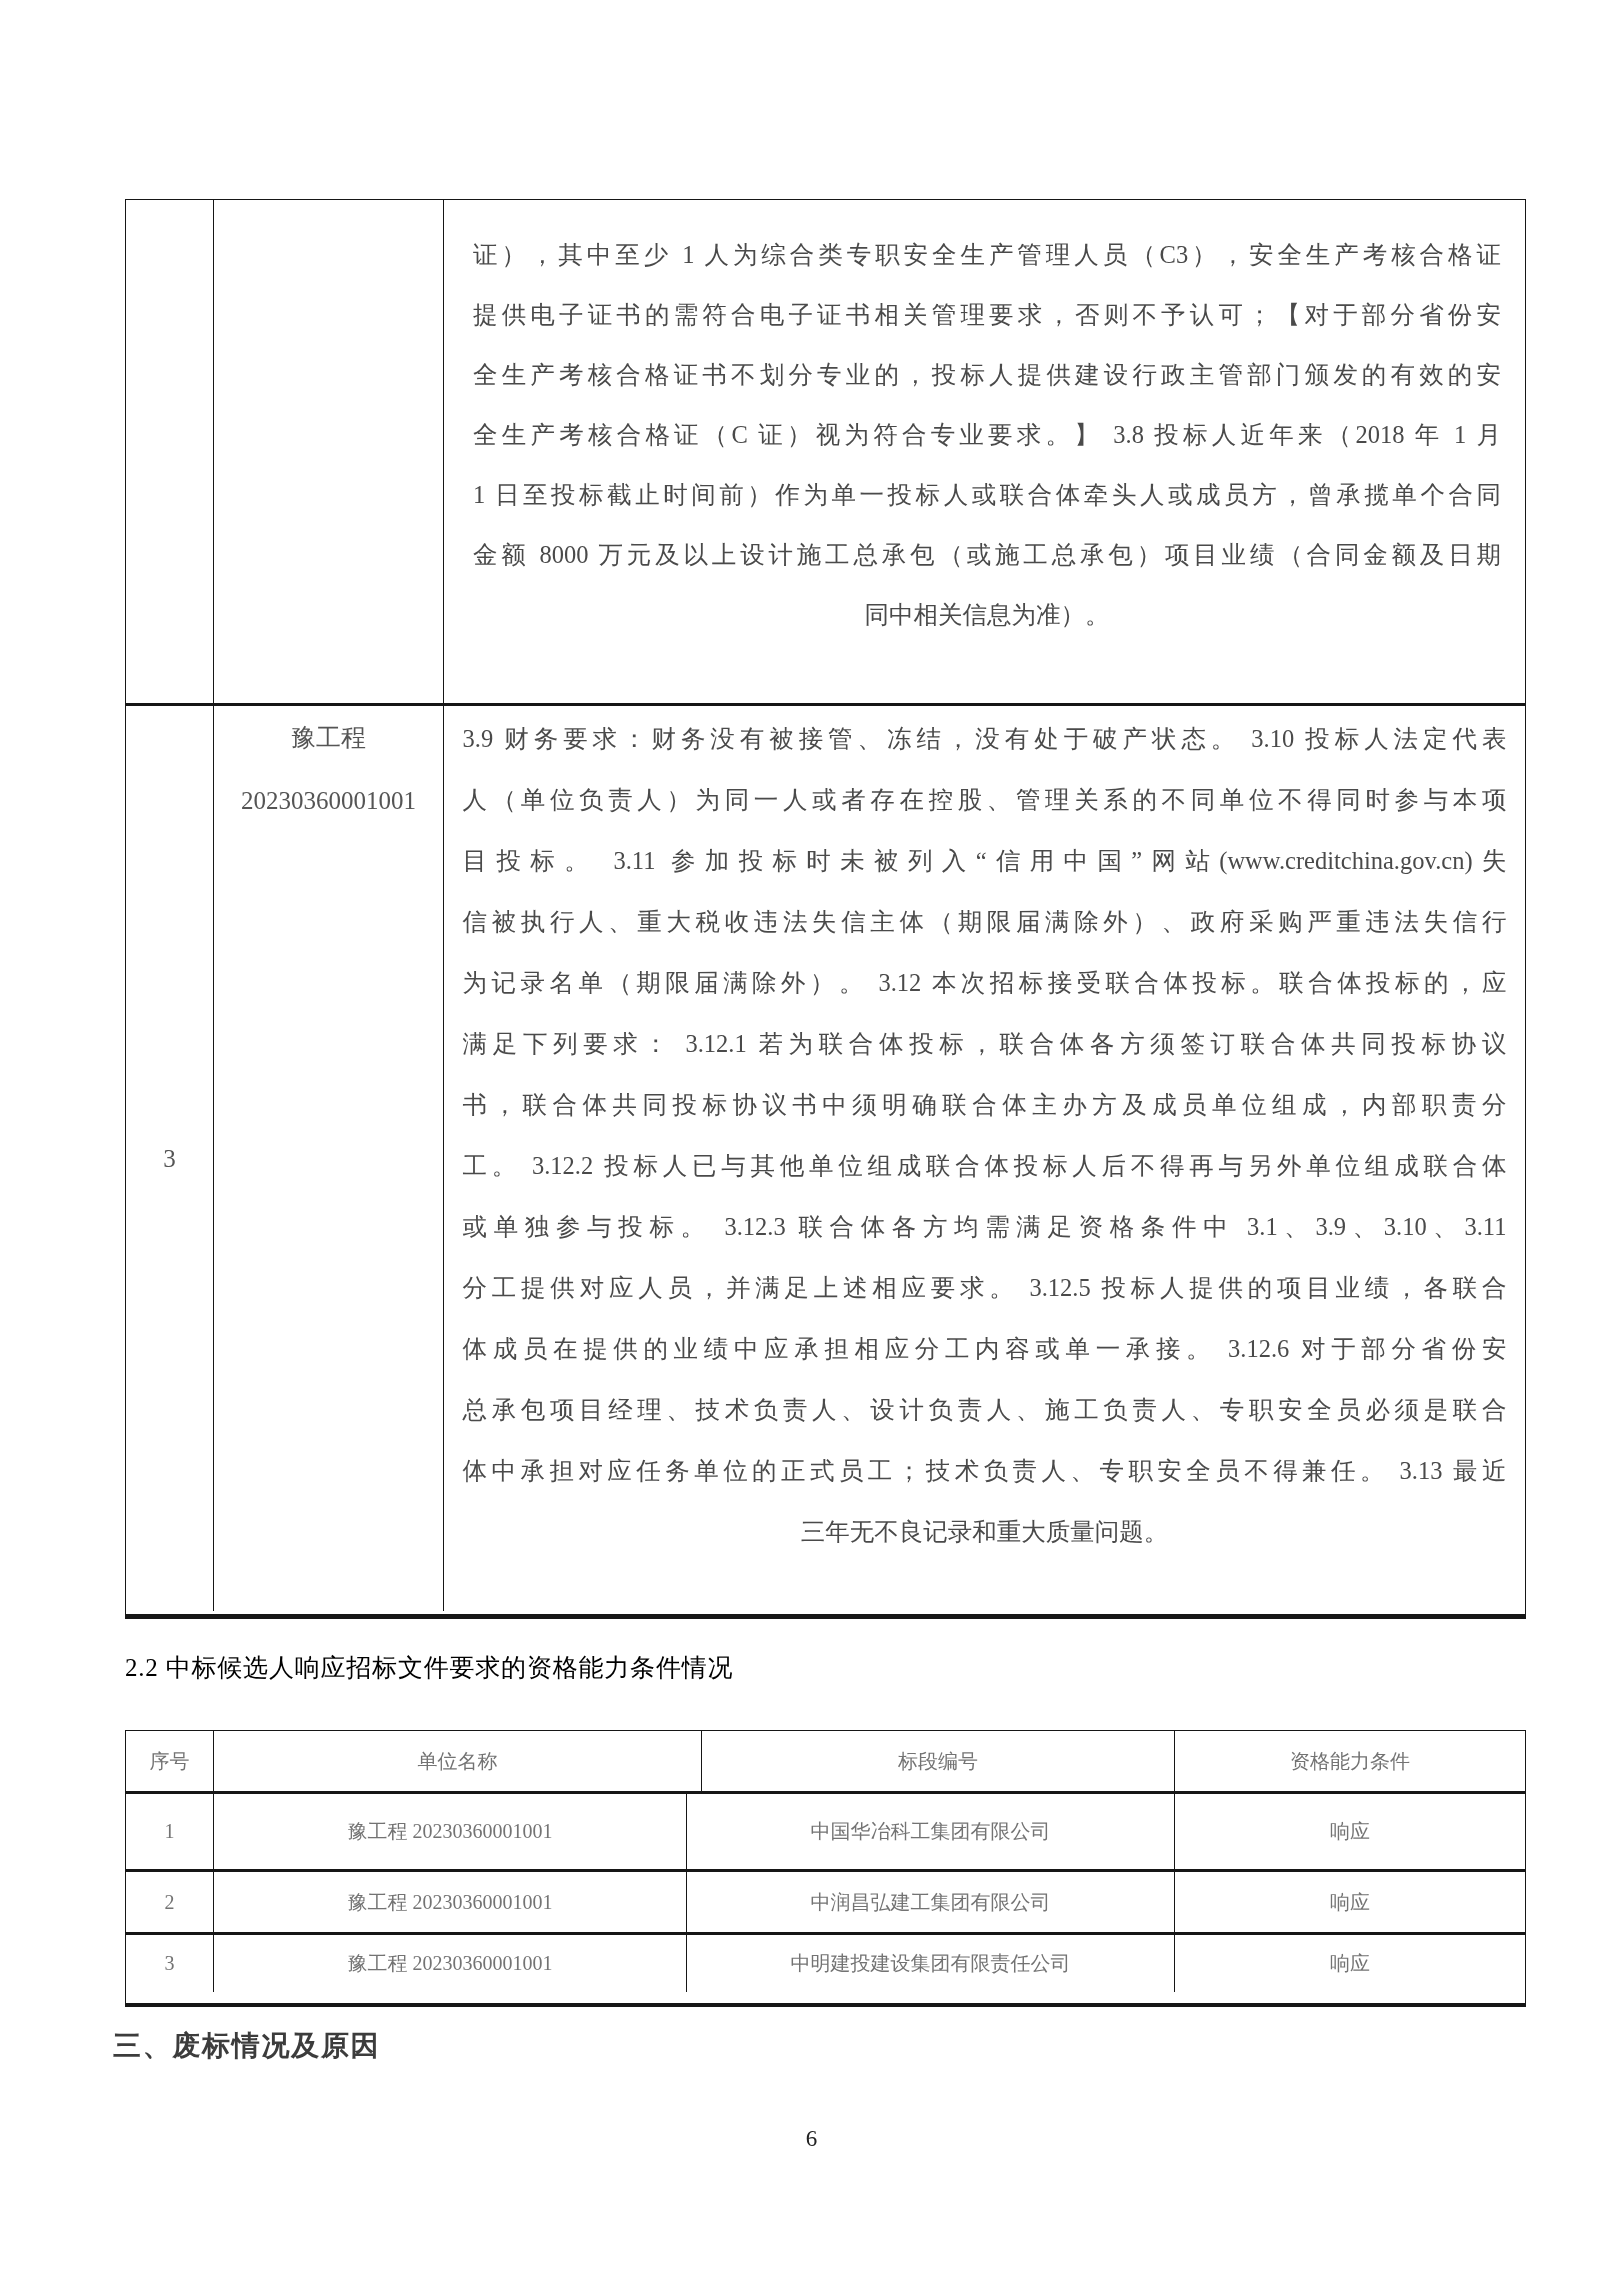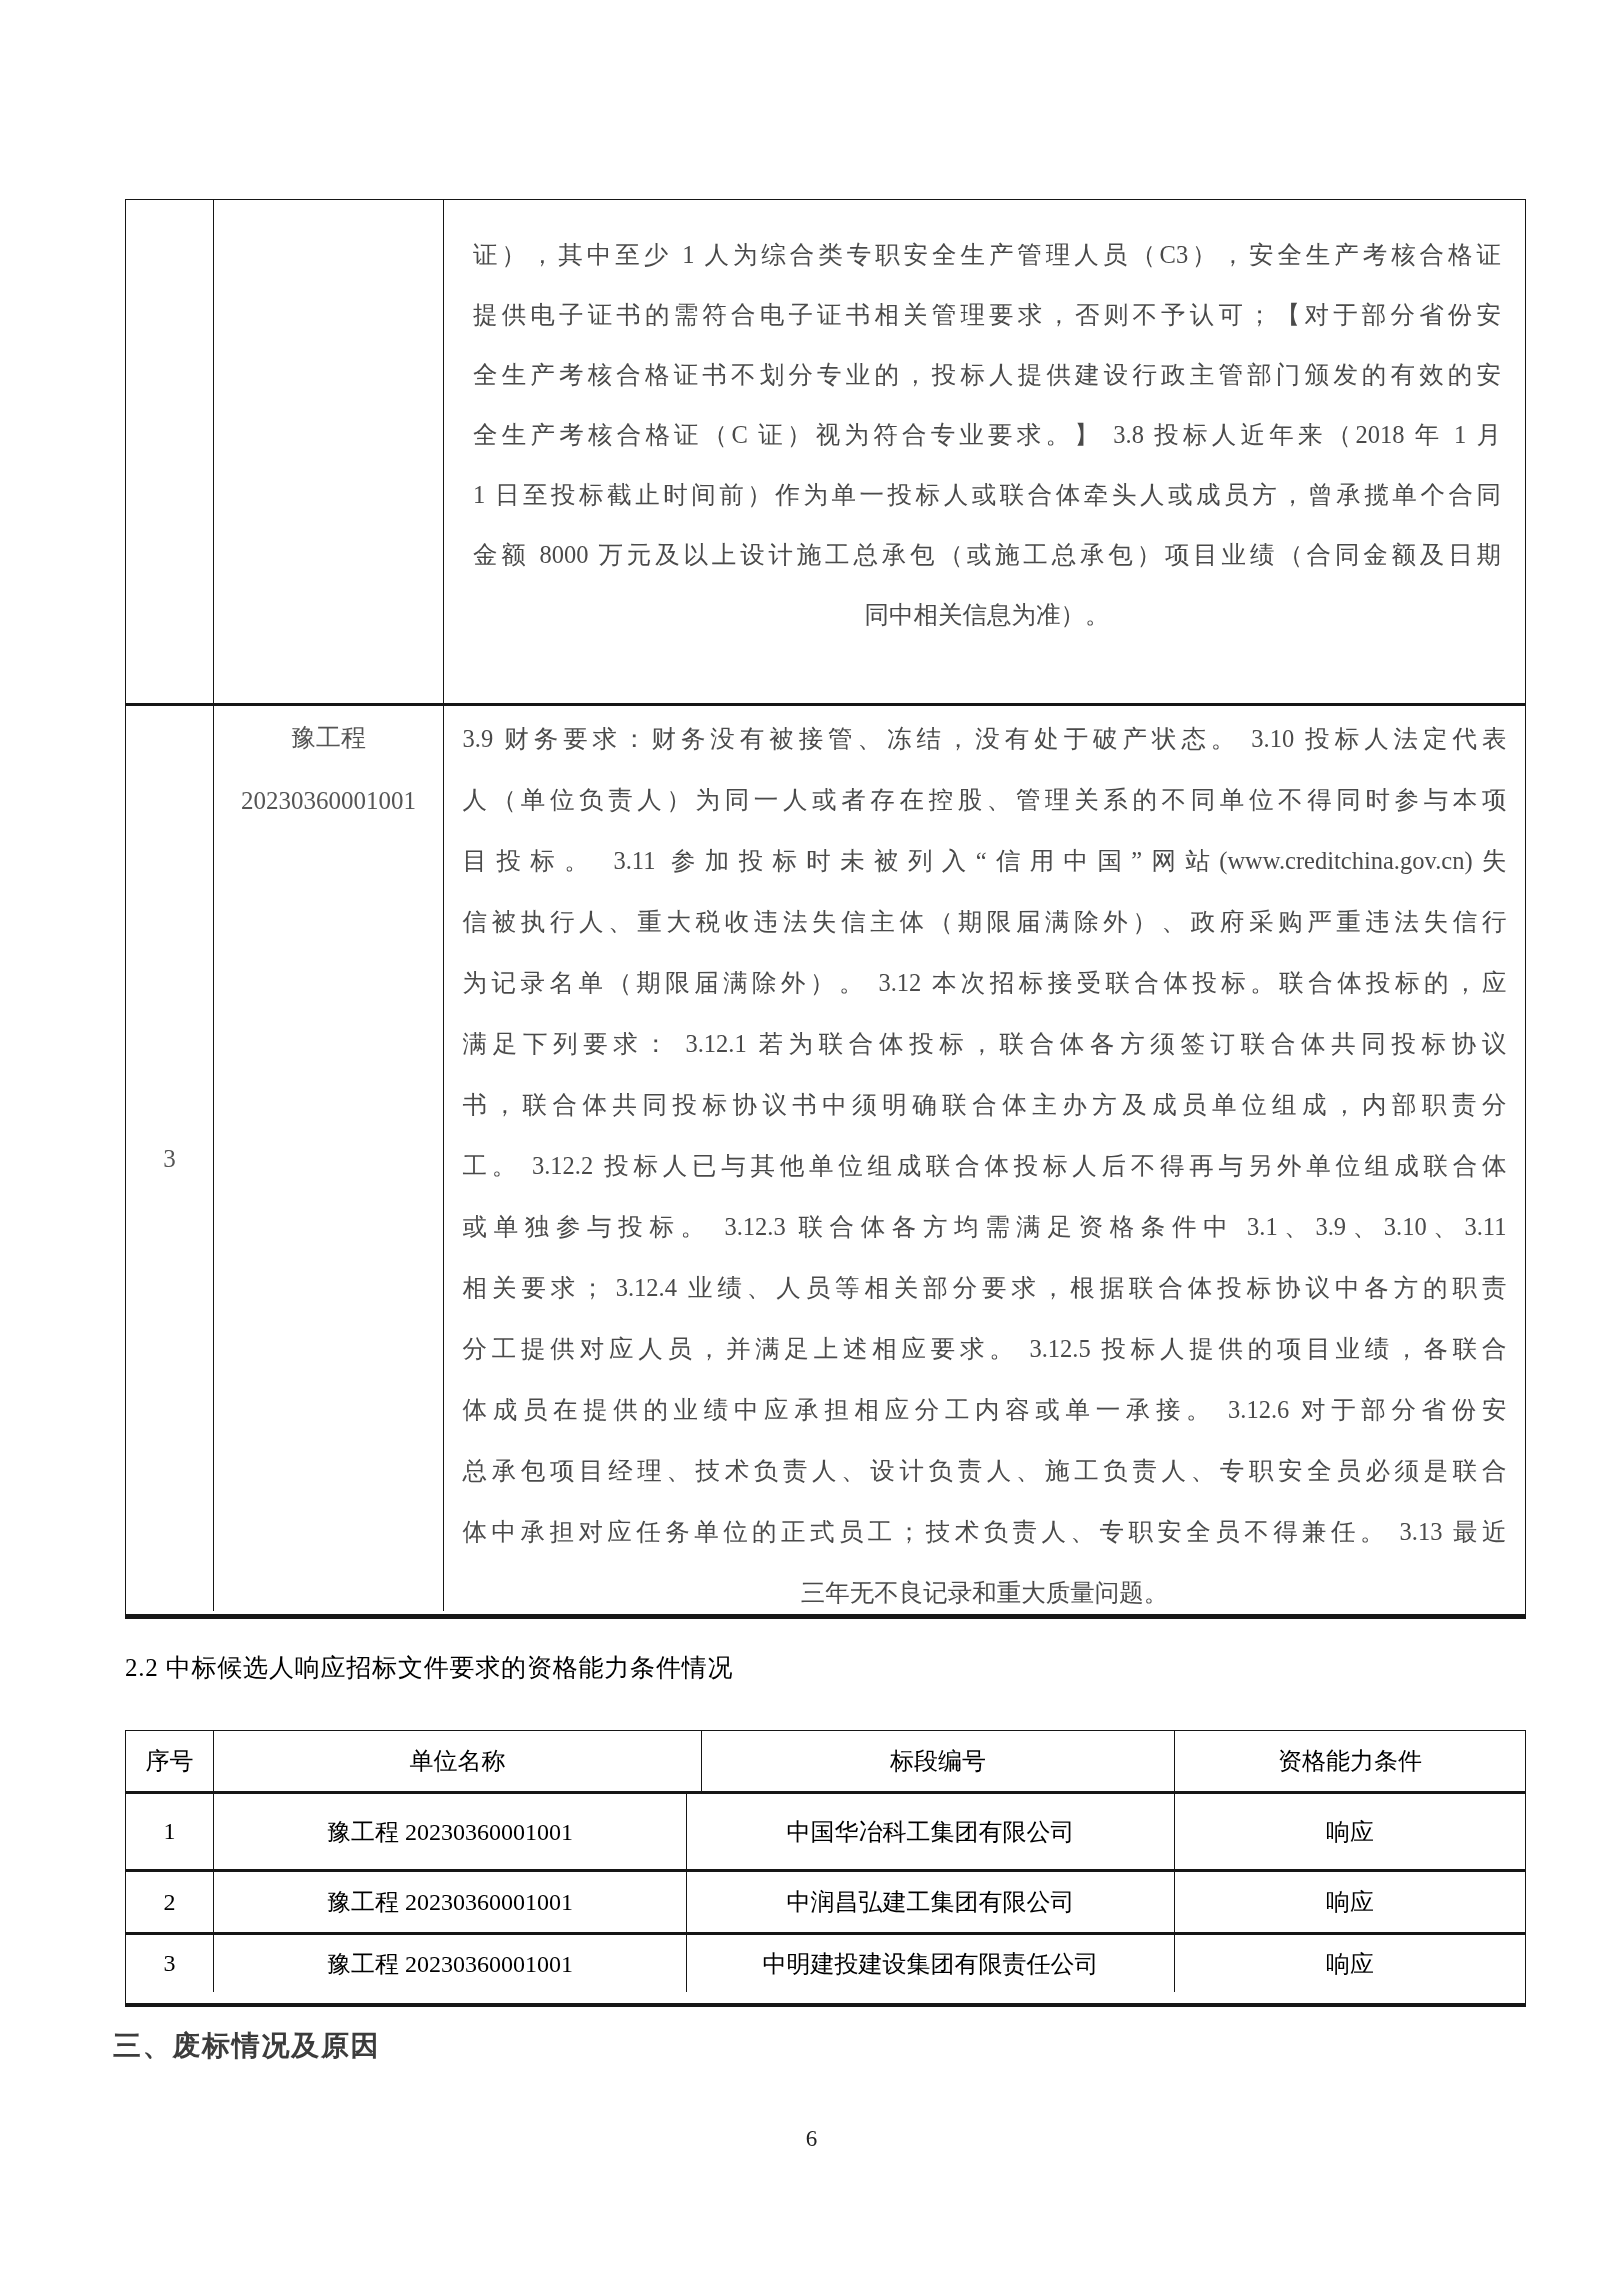--- a/index.html
+++ b/index.html
@@ -60,21 +60,21 @@
   #table2 { top:1730px; height:277px; border-bottom-width:4.2px; }
   .t2-row { display:flex; border-bottom:3.4px solid #161616; }
   .t2-row:last-child { border-bottom:none; }
   .t2-head { height:63px; }
   .t2-r0 { height:78px; }
   .t2-r1 { height:63px; }
   .t2-r2 { height:57px; }
   .t2-cell {
     display:flex; align-items:center; justify-content:center;
     border-right:1.7px solid #161616;
-    font-size:24px; color:#000000; text-align:center;
+    font-size:20px; color:#737373; text-align:center;
   }
   .t2-col0 { flex:0 0 88px; }
   .t2-col1 { flex:0 0 473px; }
   .t2-col2 { flex:0 0 488px; }
   .t2-col3 { flex:1; border-right:none; }
 
   
   .pagenum {
     position:absolute; top:2126px; left:0; width:100%;
     text-align:center; font-size:23px; color:#222222;
@@ -108,21 +108,20 @@
       <div class="t1-c3">
           <div class="tline">3.9 财务要求：财务没有被接管、冻结，没有处于破产状态。 3.10 投标人法定代表</div>
           <div class="tline">人（单位负责人）为同一人或者存在控股、管理关系的不同单位不得同时参与本项</div>
           <div class="tline">目投标。 3.11 参加投标时未被列入“信用中国”网站(www.creditchina.gov.cn)失</div>
           <div class="tline">信被执行人、重大税收违法失信主体（期限届满除外）、政府采购严重违法失信行</div>
           <div class="tline">为记录名单（期限届满除外）。 3.12 本次招标接受联合体投标。联合体投标的，应</div>
           <div class="tline">满足下列要求： 3.12.1 若为联合体投标，联合体各方须签订联合体共同投标协议</div>
           <div class="tline">书，联合体共同投标协议书中须明确联合体主办方及成员单位组成，内部职责分</div>
           <div class="tline">工。 3.12.2 投标人已与其他单位组成联合体投标人后不得再与另外单位组成联合体</div>
           <div class="tline">或单独参与投标。 3.12.3 联合体各方均需满足资格条件中 3.1、3.9、3.10、3.11</div>
-          <div class="tline">相关要求； 3.12.4 业绩、人员等相关部分要求，根据联合体投标协议中各方的职责</div>
           <div class="tline">分工提供对应人员，并满足上述相应要求。 3.12.5 投标人提供的项目业绩，各联合</div>
           <div class="tline">体成员在提供的业绩中应承担相应分工内容或单一承接。 3.12.6 对于部分省份安</div>
           <div class="tline">总承包项目经理、技术负责人、设计负责人、施工负责人、专职安全员必须是联合</div>
           <div class="tline">体中承担对应任务单位的正式员工；技术负责人、专职安全员不得兼任。 3.13 最近</div>
           <div class="tline tline-last">三年无不良记录和重大质量问题。</div>
         </div>
     </div>
   </div>
 
   <div class="h22">2.2 中标候选人响应招标文件要求的资格能力条件情况</div>

